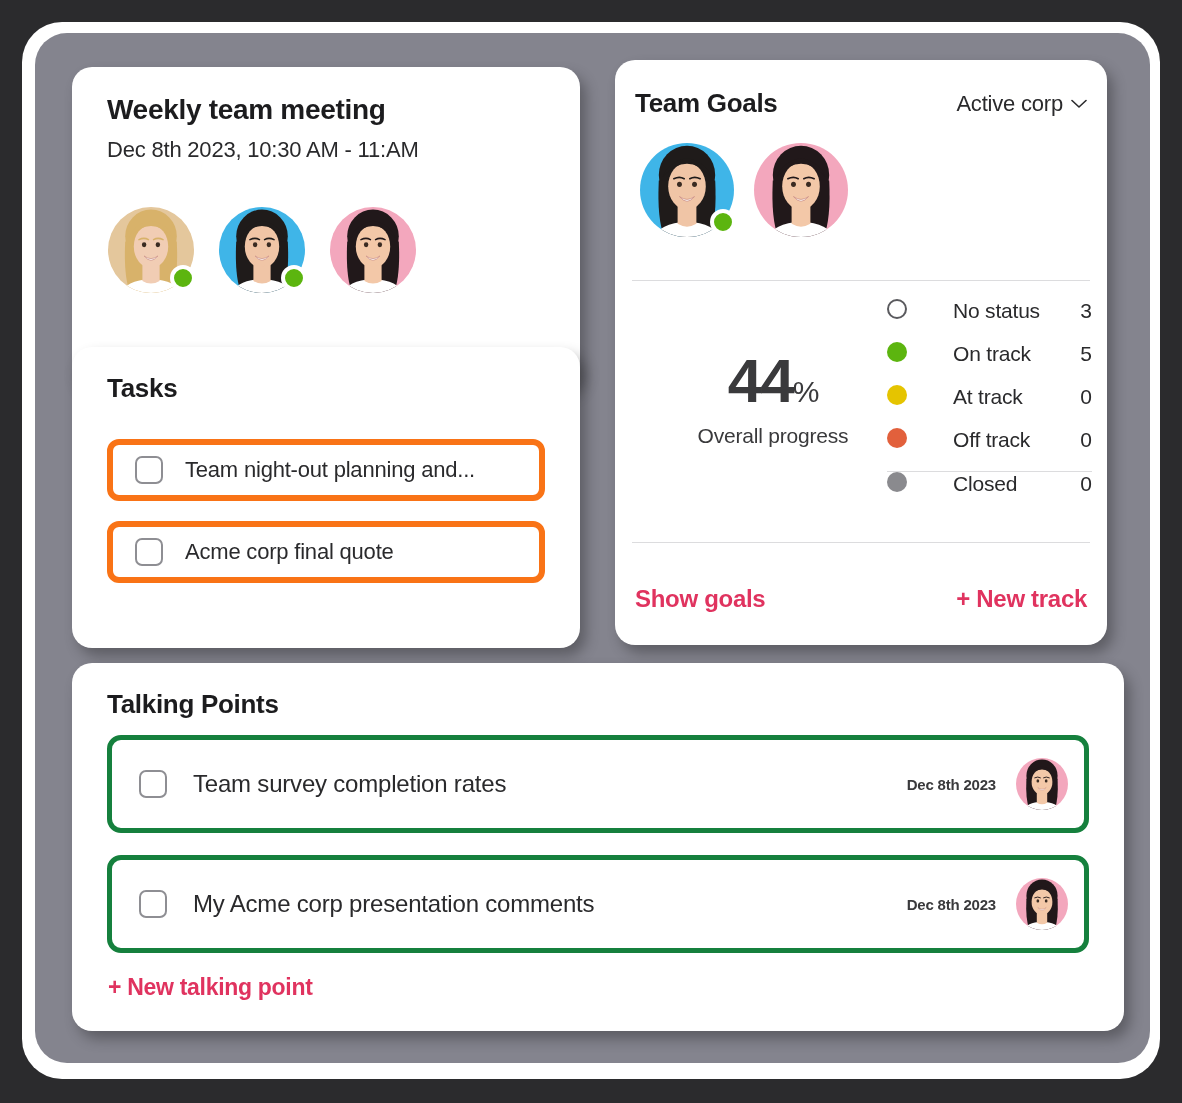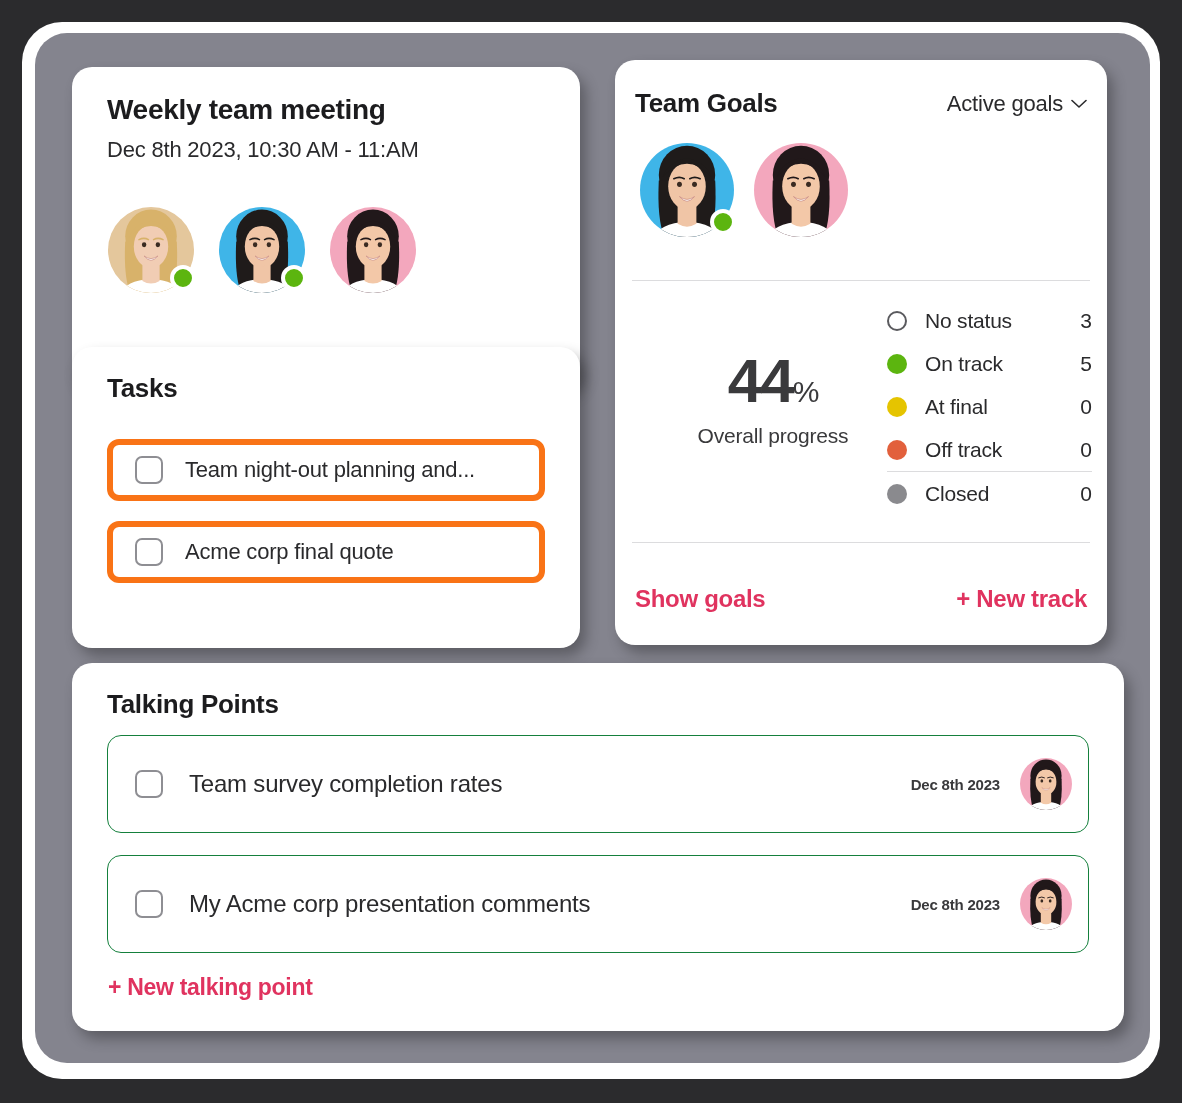--- a/index.html
+++ b/index.html
@@ -143,22 +143,23 @@
     letter-spacing: -2px; line-height: 1;
   }
   .progress-pct { font-size: 30px; font-weight: 400; letter-spacing: -1px; }
   .progress-label {
     margin-top: 12px;
     font-size: 21px; color: #3a3a3c; letter-spacing: -0.2px;
   }
 
   .status-list { position: absolute; left: 272px; top: 239px; width: 205px; }
   .status-row {
-    display: flex; align-items: center;
+    display: flex; align-items: flex-start;
     height: 43px;
+    gap: 28px;
   }
   .status-bullet {
     width: 20px; height: 20px; border-radius: 50%;
     flex: none;
   }
   .status-name {
     margin-left: 18px;
     font-size: 21px; color: #2a2a2c; letter-spacing: -0.2px;
     flex: 1;
   }
@@ -177,21 +178,21 @@
   .link-accent {
     font-size: 24px; font-weight: 700; color: #e0335f;
     letter-spacing: -0.3px; cursor: pointer;
   }
 
   
   #talking-card { left: 72px; top: 663px; width: 1052px; height: 368px; }
   .tp-list { position: absolute; left: 35px; top: 72px; width: 982px; }
   .tp-row {
     height: 98px;
-    border: 1px solid #15803d;
+    border: 5px solid #15803d;
     border-radius: 14px;
     display: flex; align-items: center;
     padding: 0 16px 0 27px;
     margin-bottom: 22px;
     background: #fff;
   }
   .tp-label {
     margin-left: 26px;
     font-size: 24px; color: #2a2a2c; letter-spacing: -0.2px;
     flex: 1;
@@ -286,21 +287,21 @@
         <div class="checkbox"></div>
         <div class="task-label">Acme corp final quote</div>
       </div>
     </div>
 </div>
 
 <div class="card" id="goals-card">
   <div class="goals-head">
     <div class="goals-title">Team Goals</div>
     <div class="goals-filter">
-      <span>Active goals</span>
+      <span>Active corp</span>
       <svg class="chevron" viewBox="0 0 16 10">
         <path d="M1 1.5 L8 8 L15 1.5" fill="none" stroke="#2a2a2c" stroke-width="1.6" stroke-linecap="round" stroke-linejoin="round"></path>
       </svg>
     </div>
   </div>
 
   <div class="goals-avatars" id="goals-avatars">
       <div class="avatar av-md">
         <div class="disc">
           <svg viewBox="0 0 100 100" preserveAspectRatio="xMidYMid slice">
@@ -355,21 +356,21 @@
         <span class="status-name">No status</span>
         <span class="status-count">3</span>
       </div>
       <div class="status-row">
         <span class="status-bullet" style="background: rgb(92, 181, 15);"></span>
         <span class="status-name">On track</span>
         <span class="status-count">5</span>
       </div>
       <div class="status-row">
         <span class="status-bullet" style="background: rgb(229, 196, 0);"></span>
-        <span class="status-name">At final</span>
+        <span class="status-name">At track</span>
         <span class="status-count">0</span>
       </div>
       <div class="status-row">
         <span class="status-bullet" style="background: rgb(226, 96, 60);"></span>
         <span class="status-name">Off track</span>
         <span class="status-count">0</span>
       </div>
       <div class="status-sep"></div>
       <div class="status-row">
         <span class="status-bullet" style="background: rgb(138, 138, 142);"></span>

